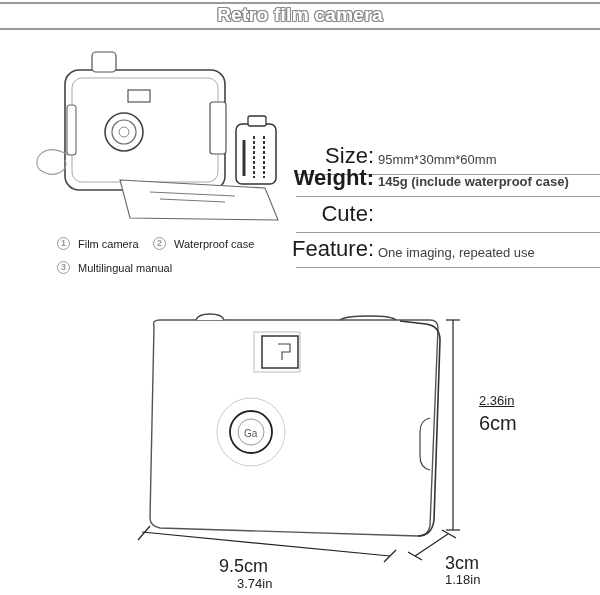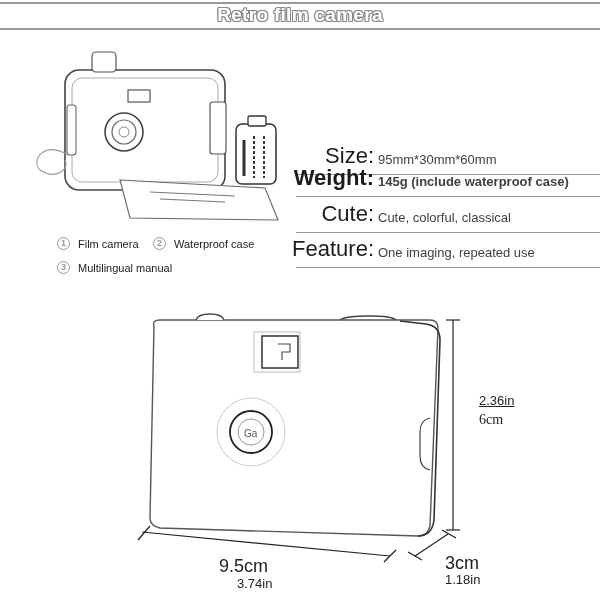--- a/index.html
+++ b/index.html
@@ -78,21 +78,20 @@
   <span class="spec-value">95mm*30mm*60mm</span>
   <div class="rule"></div>
 </div>
 <div class="spec-row" style="top:163px;font-weight:bold;">
   <span class="spec-label">Weight:</span>
   <span class="spec-value">145g  (include waterproof case)</span>
   <div class="rule"></div>
 </div>
 <div class="spec-row" style="top:199px;">
   <span class="spec-label">Cute:</span>
-  <span class="spec-value">Cute, colorful, classical</span>
   <div class="rule"></div>
 </div>
 <div class="spec-row" style="top:234px;">
   <span class="spec-label">Feature:</span>
   <span class="spec-value">One imaging, repeated use</span>
   <div class="rule"></div>
 </div>
 
 <svg style="left:130px;top:300px;" width="340" height="270" viewBox="0 0 340 270">
 
@@ -121,17 +120,17 @@
   <line x1="12" y1="232" x2="260" y2="256" stroke="#222" stroke-width="1.2"></line>
   <line x1="8" y1="240" x2="20" y2="226" stroke="#222" stroke-width="1.2"></line>
   <line x1="254" y1="262" x2="266" y2="250" stroke="#222" stroke-width="1.2"></line>
 
   <line x1="285" y1="256" x2="318" y2="234" stroke="#222" stroke-width="1.2"></line>
   <line x1="278" y1="252" x2="292" y2="260" stroke="#222" stroke-width="1.2"></line>
   <line x1="312" y1="230" x2="326" y2="238" stroke="#222" stroke-width="1.2"></line>
 </svg>
 
 <div class="dim" style="left:479px;top:393px;font-size:13px;text-decoration:underline;">2.36in</div>
-<div class="dim" style="left:479px;top:412px;font-size:14px;font-family:Liberation Serif, serif;">6cm</div>
+<div class="dim" style="left:479px;top:412px;font-size:20px;">6cm</div>
 <div class="dim" style="left:219px;top:556px;font-size:18px;">9.5cm</div>
 <div class="dim" style="left:237px;top:576px;font-size:13px;">3.74in</div>
 <div class="dim" style="left:445px;top:553px;font-size:18px;">3cm</div>
 <div class="dim" style="left:445px;top:572px;font-size:13px;">1.18in</div>
 
 </body></html>

